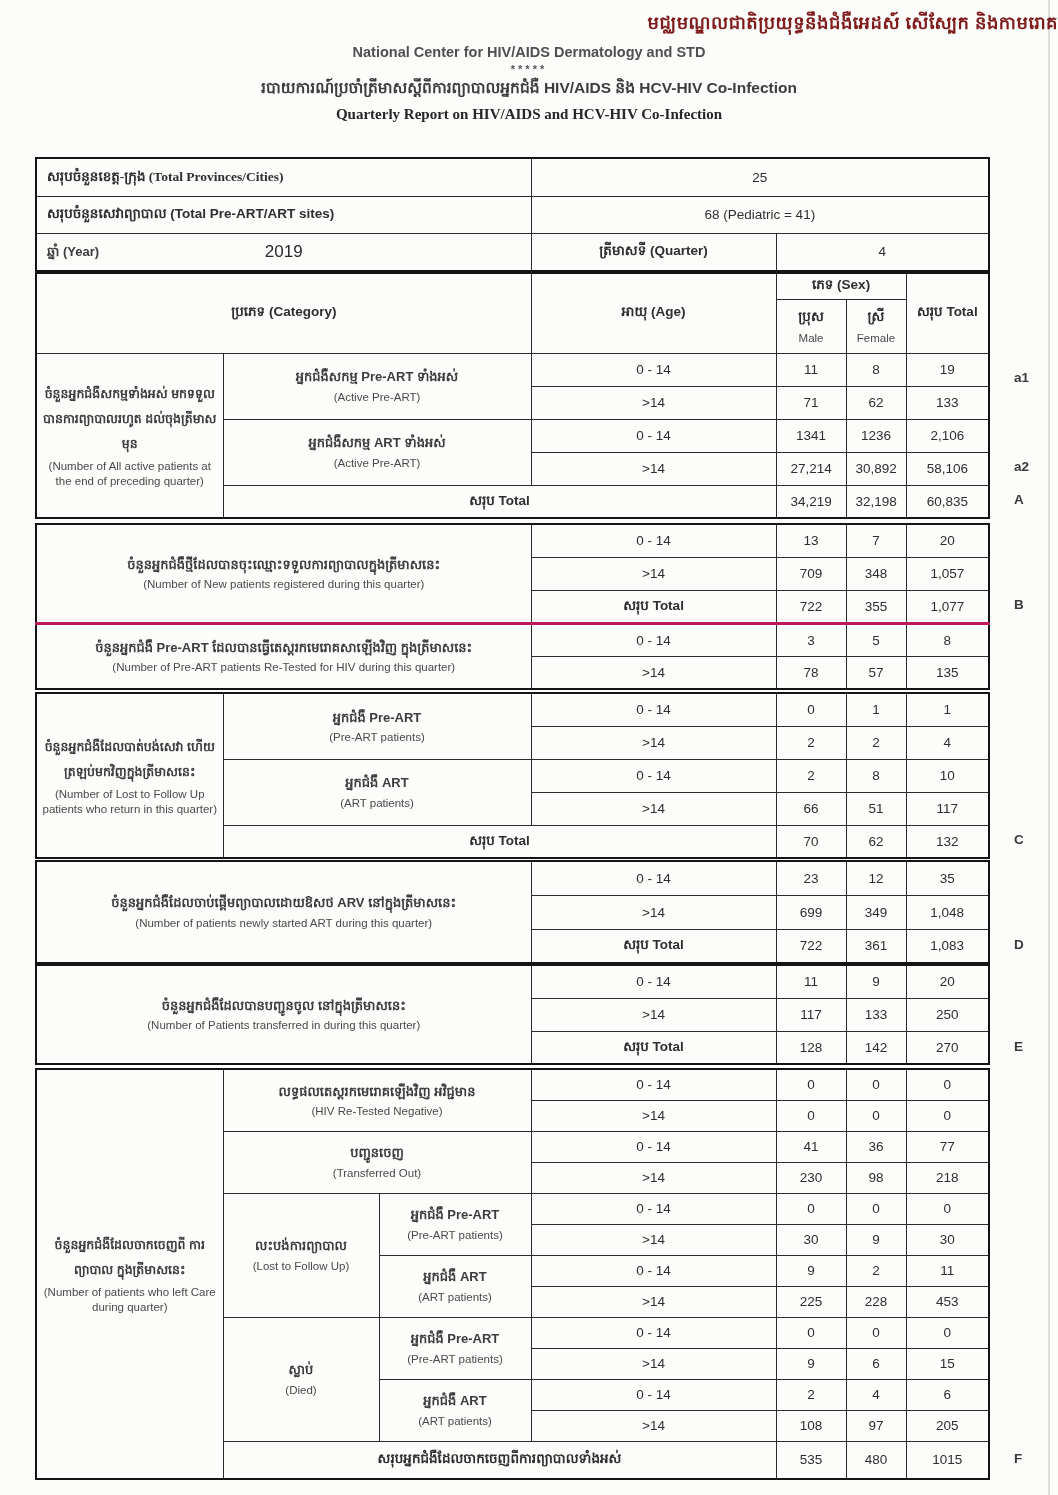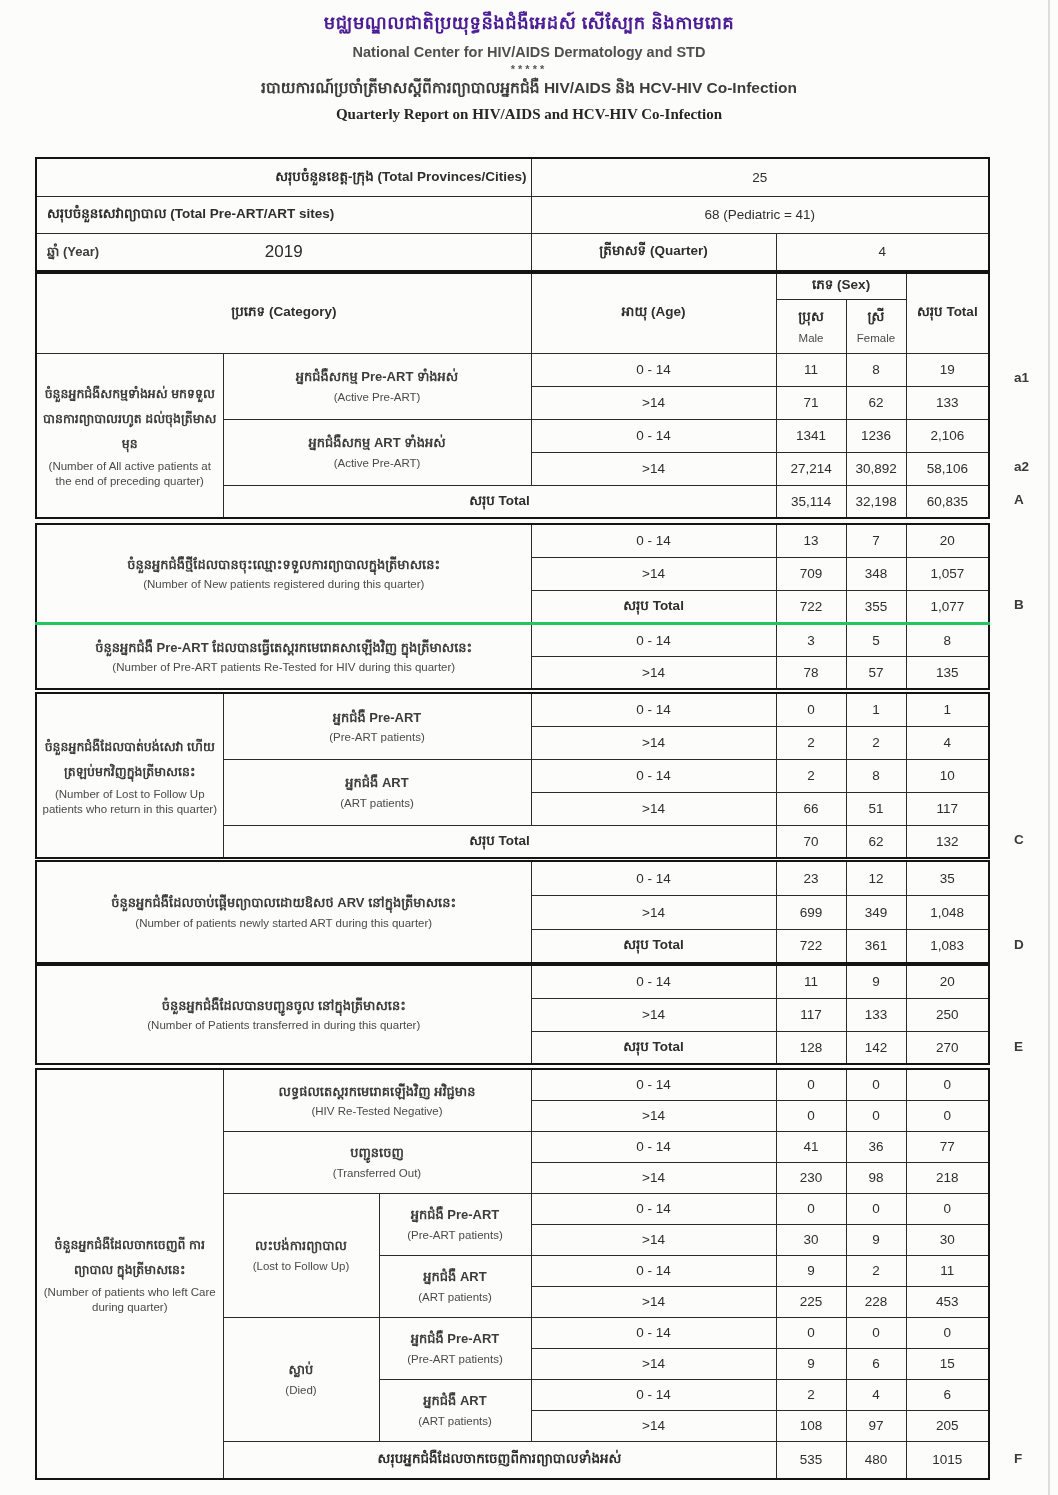--- a/index.html
+++ b/index.html
@@ -3,41 +3,41 @@
 <meta charset="utf-8">
 <style>
   html,body{margin:0;padding:0;background:#e8e8e6;}
   .page{
     position:relative;width:1058px;height:1495px;background:#fcfcfa;
     font-family:"Liberation Sans",sans-serif;color:#333;overflow:hidden;
     box-shadow:0 0 4px rgba(0,0,0,.25);
   }
   .scan-line{position:absolute;top:0;left:1048px;width:2px;height:100%;background:#dddddb;}
   .doc-header{position:absolute;top:12px;left:0;width:100%;text-align:center;line-height:1.25;}
-  .org-kh{font-size:18px;font-weight:bold;color:#4c1d95;letter-spacing:.5px;}
+  .org-kh{font-size:18px;font-weight:bold;color:#7f1d1d;letter-spacing:.5px;text-align:right;}
   .org-en{margin-top:8px;font-size:14.5px;font-weight:bold;color:#4f4f4f;}
   .stars{margin-top:2px;font-size:11px;font-weight:bold;color:#555;letter-spacing:3px;}
   .title-kh{margin-top:2px;font-size:15.5px;font-weight:bold;color:#3d3d3d;}
   .title-en{margin-top:7px;font-family:"Liberation Serif",serif;font-size:15px;font-weight:bold;color:#262626;}
 
   .box{position:absolute;left:35px;}
   table.grid{border-collapse:collapse;table-layout:fixed;width:953px;border:2.5px solid #141414;background:transparent;}
   table.grid td{border:1.4px solid #2b2b2b;padding:1px 4px;text-align:center;vertical-align:middle;
     font-size:13.5px;color:#2e2e2e;overflow:hidden;}
   .kh{font-weight:bold;color:#3c3c3c;font-size:13px;line-height:1.55;}
   .en{font-weight:normal;color:#4a4a4a;font-size:11.5px;line-height:1.3;margin-top:2px;}
   .num{font-size:14px;color:#222;}
   .age{font-size:13px;color:#333;}
   .biglabel{font-size:17px;color:#2a2a2a;}
   .leftlab .kh{font-size:12.5px;line-height:2;}
   .leftlab .en{font-size:11.5px;}
   .yearcell{position:relative;}
   .yearcell .ylab{position:absolute;left:10px;top:50%;transform:translateY(-50%);}
   .thick-top td{border-top:3px solid #141414;}
-  tr.thick-top > td{border-top:3px solid #22c55e;}
+  tr.thick-top > td{border-top:3px solid #be185d;}
   .code{position:absolute;left:1014px;font-size:13.5px;font-weight:bold;color:#3a3a3a;font-family:"Liberation Sans",sans-serif;}
   .hdr{font-weight:bold;color:#3c3c3c;font-size:13.5px;}
   .hdr .sub{font-weight:normal;font-size:11.5px;color:#4a4a4a;display:block;margin-top:4px;}
 </style>
 </head>
 <body>
 
 <div class="page">
   <div class="scan-line"></div>
 
@@ -55,21 +55,21 @@
           <col style="width:187px">
           <col style="width:156px">
           <col style="width:152px">
           <col style="width:245px">
           <col style="width:70px">
           <col style="width:60px">
           <col style="width:83px">
         </colgroup>
       <tbody>
           <tr style="height:38px">
-        <td colspan="3" style="text-align:right;padding-left:10px;" class="kh">សរុបចំនួនខេត្ត-ក្រុង (Total Provinces/Cities)</td>
+        <td colspan="3" style="text-align:left;padding-left:10px;font-family:Liberation Serif, serif;" class="kh">សរុបចំនួនខេត្ត-ក្រុង (Total Provinces/Cities)</td>
         <td colspan="4" class="biglabel">25</td>
       </tr>
       <tr style="height:37px">
         <td colspan="3" style="text-align:left;padding-left:10px;" class="kh">សរុបចំនួនសេវាព្យាបាល (Total Pre-ART/ART sites)</td>
         <td colspan="4" class="biglabel">68 (Pediatric = 41)</td>
       </tr>
       <tr style="height:38px">
         <td colspan="3" class="yearcell">
           <span class="ylab kh">ឆ្នាំ  (Year)</span>
           <span class="biglabel">2019</span>
@@ -140,21 +140,21 @@
         <td class="num">2,106</td>
       </tr>
       <tr style="height:33px">
         <td class="age">&gt;14</td>
         <td class="num">27,214</td>
         <td class="num">30,892</td>
         <td class="num">58,106</td>
       </tr>
       <tr style="height:33px">
         <td colspan="3" class="kh">សរុប  Total</td>
-        <td class="num">35,114</td>
+        <td class="num">34,219</td>
         <td class="num">32,198</td>
         <td class="num">60,835</td>
       </tr>
     </tbody>
       </table>
   </div>
 
   <div class="box" style="top:523px;">
     <table class="grid">
       <colgroup>

